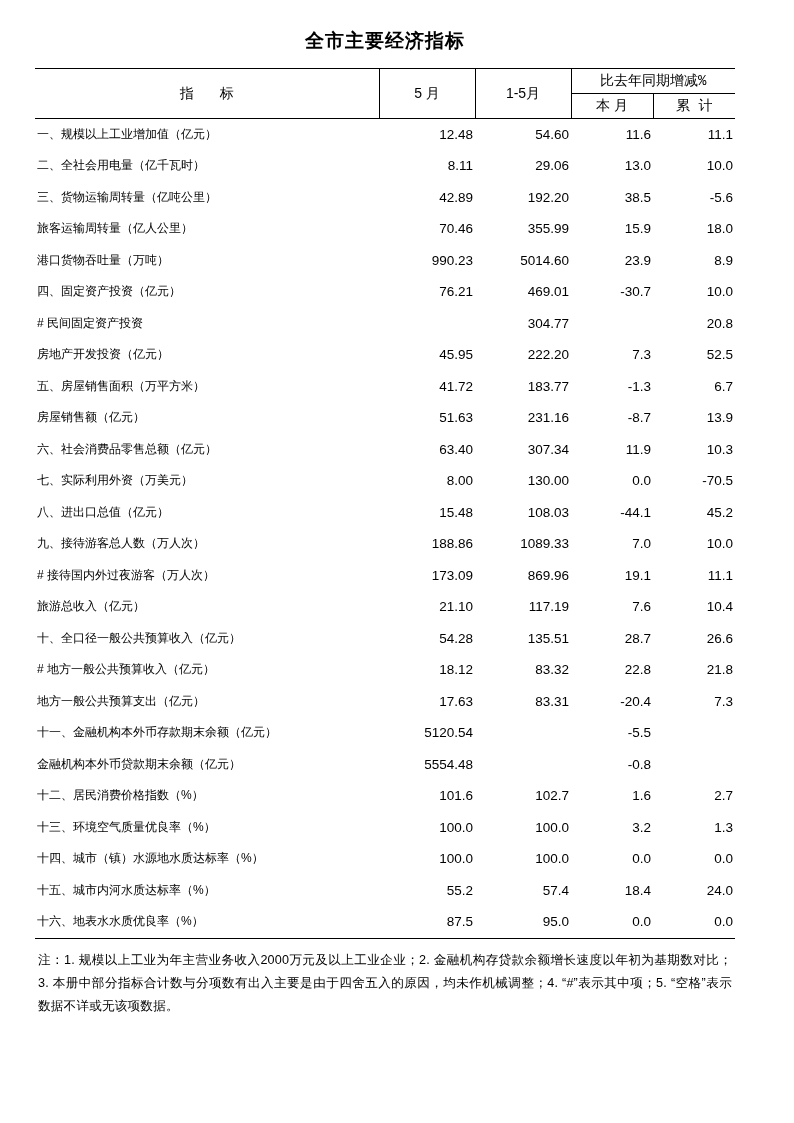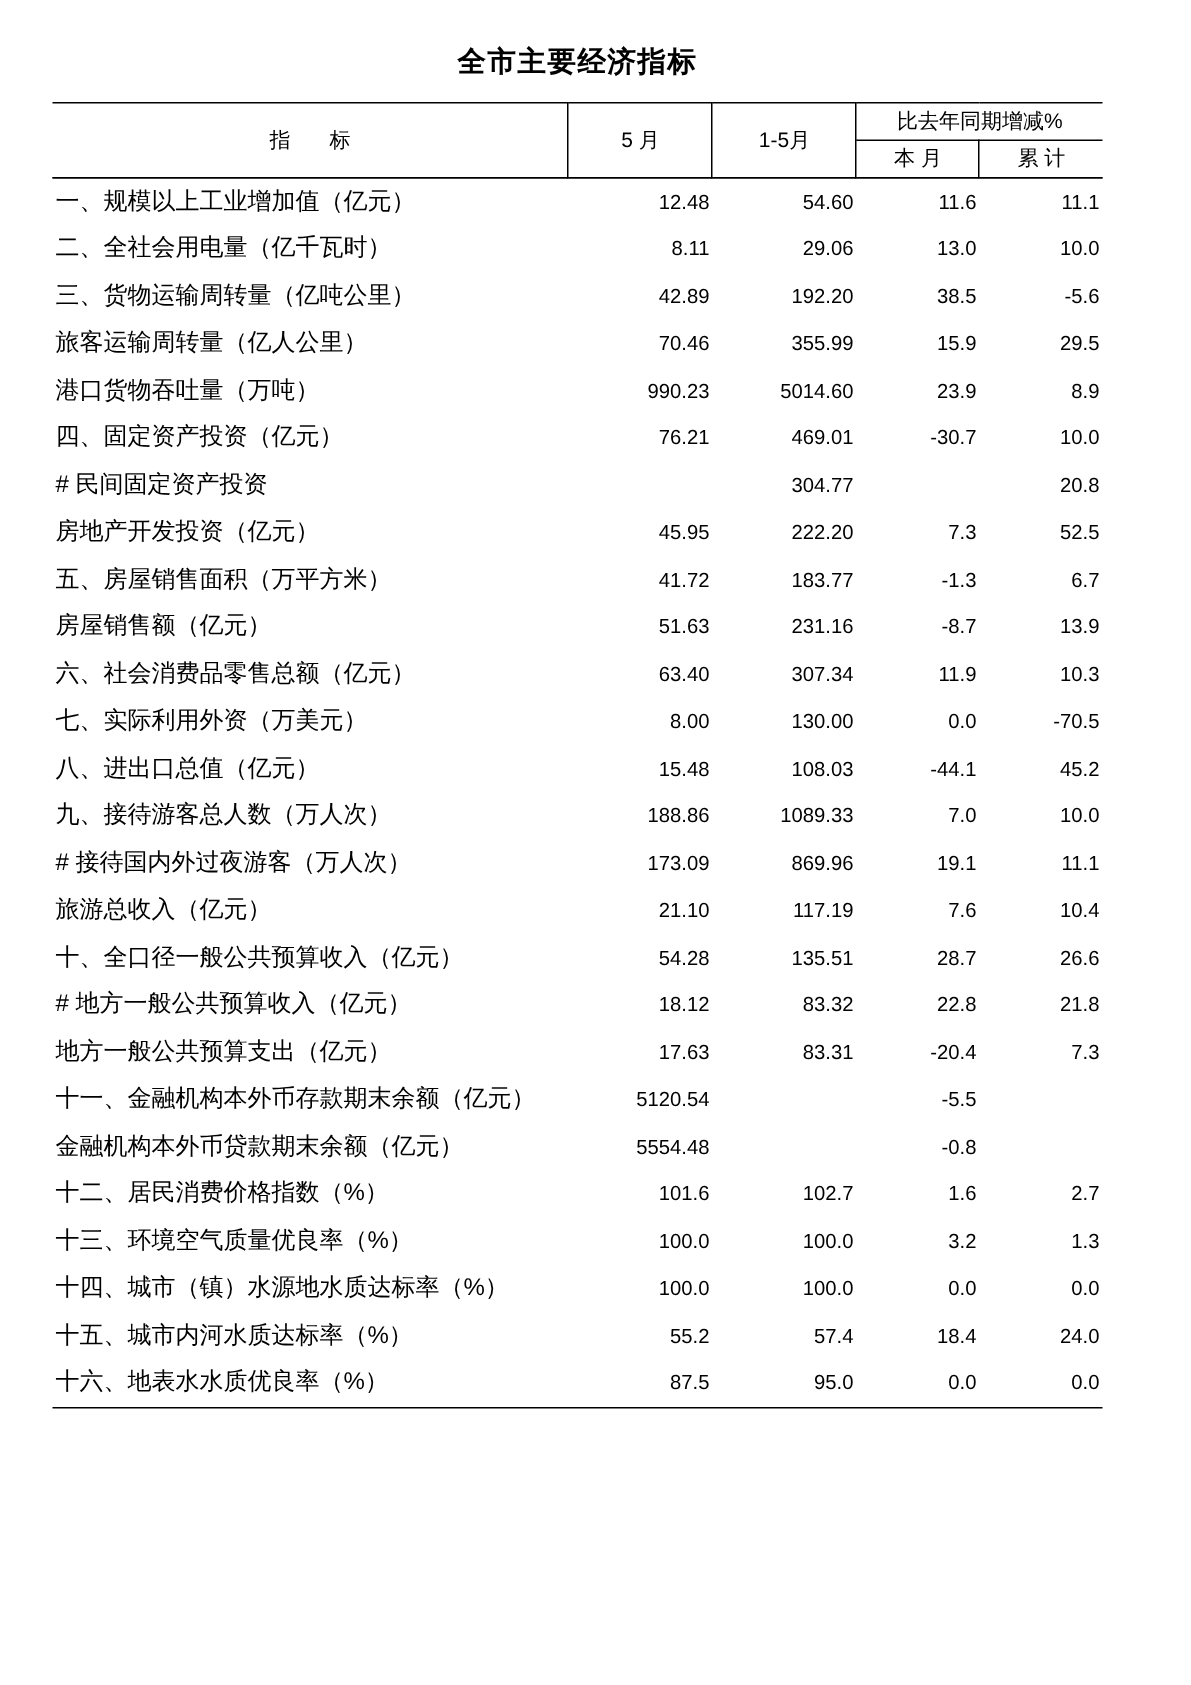--- a/index.html
+++ b/index.html
@@ -53,39 +53,39 @@
     font-size: 14px;
     padding: 5px 2px;
     border-left: 1px solid #000;
     border-right: 1px solid #000;
   }
   .hdr-ind {
     letter-spacing: 6px;
     text-indent: 6px;
   }
   .no-left { border-left: none; }
-  .no-right { border-right: none; }
+  .no-right { border-right: none; font-family: Liberation Mono, monospace; }
   .hdr-span {
     border-bottom: 1px solid #000;
     height: 24px;
   }
   .hdr-sub {
     height: 24px;
   }
   tbody.body tr { height: 31.5px; }
   tbody.body td {
     border: none;
     padding: 0 2px;
     vertical-align: middle;
     white-space: nowrap;
     overflow: hidden;
   }
   td.ind {
     text-align: left;
-    font-size: 16px;
+    font-size: 12px;
     padding-left: 6px;
   }
   td.num {
     text-align: right;
     font-size: 13.5px;
     padding-right: 12px;
     font-family: "Liberation Sans", sans-serif;
   }
   .lvl0 { padding-left: 6px; }
   .lvl1 { padding-left: 74px; }
@@ -153,21 +153,21 @@
           <td class="num">42.89</td>
           <td class="num">192.20</td>
           <td class="num">38.5</td>
           <td class="num">-5.6</td>
         </tr>
         <tr>
           <td class="ind lvl1">旅客运输周转量（亿人公里）</td>
           <td class="num">70.46</td>
           <td class="num">355.99</td>
           <td class="num">15.9</td>
-          <td class="num">29.5</td>
+          <td class="num">18.0</td>
         </tr>
         <tr>
           <td class="ind lvl1">港口货物吞吐量（万吨）</td>
           <td class="num">990.23</td>
           <td class="num">5014.60</td>
           <td class="num">23.9</td>
           <td class="num">8.9</td>
         </tr>
         <tr>
           <td class="ind lvl0">四、固定资产投资（亿元）</td>
@@ -314,14 +314,17 @@
           <td class="num">87.5</td>
           <td class="num">95.0</td>
           <td class="num">0.0</td>
           <td class="num">0.0</td>
         </tr>
       </tbody>
   </table>
 
   <div class="bottom-rule"></div>
 
+  <div class="notes">
+    <span class="ni">注：1. 规模以上工业为年主营业务收入2000万元及以上工业企业；2. 金融机构存贷款余额增长速度以年初为基期数对比；3. 本册中部分指标合计数与分项数有出入主要是由于四舍五入的原因，均未作机械调整；4. “#”表示其中项；5. “空格”表示数据不详或无该项数据。</span>
+  </div>
 
 </div>
 
 </body></html>

